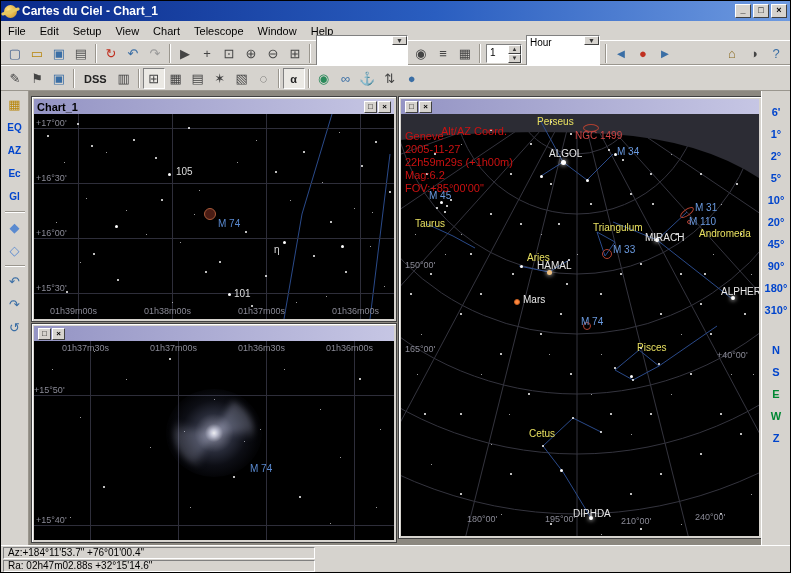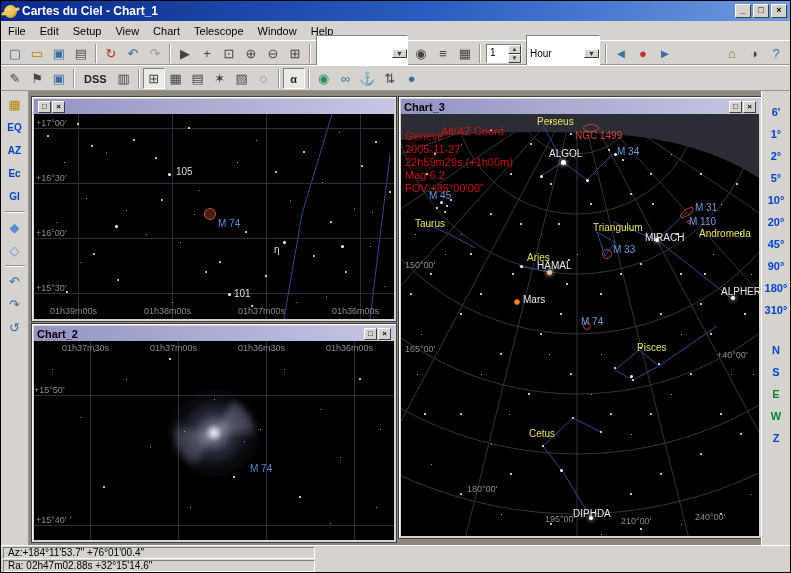--- a/index.html
+++ b/index.html
@@ -23,21 +23,21 @@
   
   .toolbar{position:absolute;left:0;right:0;display:flex;align-items:center;background:#d6d3ce;
     border-top:1px solid #fff;box-shadow:inset 0 -1px 0 #9a968e;padding:0 3px;}
   #toolbar1{top:39px;height:25px;}
   #toolbar2{top:64px;height:26px;}
   .tb-btn{width:22px;height:21px;display:flex;align-items:center;justify-content:center;font-size:13px;border:1px solid transparent;flex:0 0 auto;}
   .pressed{border:1px solid;border-color:#808080 #fff #fff #808080;background:#ebe9e4;}
   .tb-text{width:auto;min-width:22px;padding:0 5px;font-size:11px;font-weight:bold;color:#222;}
   .tb-sep{width:2px;height:19px;border-left:1px solid #9a968e;border-right:1px solid #fff;margin:0 3px;flex:0 0 auto;}
   .tb-gap{flex:1;}
-  .tb-combo{height:36px;background:#fff;border:1px solid;border-color:#808080 #fff #fff #808080;display:flex;align-items:center;margin:0 2px;flex:0 0 auto;}
+  .tb-combo{height:36px;background:#fff;border:1px solid;border-color:#808080 #fff #fff #808080;display:flex;align-items:flex-start;margin:0 2px;flex:0 0 auto;}
   .combo-val{flex:1;padding:1px 3px;font-size:10px;color:#000;}
   .combo-btn{width:15px;background:#d6d3ce;border:1px solid;border-color:#fff #404040 #404040 #fff;font-size:7px;display:flex;align-items:center;justify-content:center;color:#333;}
   .tb-spin{height:19px;width:36px;background:#fff;border:1px solid;border-color:#808080 #fff #fff #808080;display:flex;margin:0 2px;flex:0 0 auto;}
   .spin-val{flex:1;padding:0 3px;font-size:10px;line-height:16px;color:#000;}
   .spin-btns{width:13px;display:flex;flex-direction:column;}
   .spin-up,.spin-dn{flex:1;background:#d6d3ce;border:1px solid;border-color:#fff #404040 #404040 #fff;font-size:6px;line-height:7px;text-align:center;color:#333;}
 
   
   #leftbar{position:absolute;left:0;top:90px;width:28px;bottom:27px;background:#d6d3ce;border-right:1px solid #9a968e;
     display:flex;flex-direction:column;align-items:center;padding-top:2px;}
@@ -180,20 +180,21 @@
       <div class="tb-btn" style="color: rgb(90, 138, 208);">◇</div>
       <div class="tb-sep"></div>
       <div class="tb-btn" style="color: rgb(58, 110, 165);">↶</div>
       <div class="tb-btn" style="color: rgb(58, 110, 165);">↷</div>
       <div class="tb-btn" style="color: rgb(58, 110, 165);">↺</div>
     </div>
 
   <div id="mdi">
     <div class="child" id="child1" style="left:2px;top:5px;width:366px;height:226px;">
       <div class="child-title">
+        <span class="ct">Chart_1</span>
         <span class="cbtn">□</span>
         <span class="cbtn">×</span>
       </div>
       <div class="chart" id="chart1" style="width:360px;height:205px;">
         <svg class="overlay" id="svg1" width="360" height="205">
             <polyline points="298,0 268,100 250,205" fill="none" stroke="#2a4a8a" stroke-width="1"></polyline>
             <polyline points="356,40 336,205" fill="none" stroke="#2a4a8a" stroke-width="1"></polyline>
           </svg>
       <div class="vline" style="left: 44px;"></div>
           <div class="vline" style="left: 138px;"></div>
@@ -264,21 +265,20 @@
           <div class="sky-label grid-label" style="left: 2px; top: 169px; color: rgb(138, 138, 150);">+15°30'</div>
           <div class="sky-label grid-label" style="left: 16px; top: 192px; color: rgb(138, 138, 150);">01h39m00s</div>
           <div class="sky-label grid-label" style="left: 110px; top: 192px; color: rgb(138, 138, 150);">01h38m00s</div>
           <div class="sky-label grid-label" style="left: 204px; top: 192px; color: rgb(138, 138, 150);">01h37m00s</div>
           <div class="sky-label grid-label" style="left: 298px; top: 192px; color: rgb(138, 138, 150);">01h36m00s</div>
         </div>
     </div>
 
     <div class="child" id="child2" style="left:2px;top:232px;width:366px;height:220px;">
       <div class="child-title">
-        <span class="ct">Chart_2</span>
         <span class="cbtn">□</span>
         <span class="cbtn">×</span>
       </div>
       <div class="chart" id="chart2" style="width:360px;height:199px;">
           <div class="vline" style="left: 56px;"></div>
           <div class="vline" style="left: 144px;"></div>
           <div class="vline" style="left: 232px;"></div>
           <div class="vline" style="left: 320px;"></div>
           <div class="hline" style="top: 54px;"></div>
           <div class="hline" style="top: 184px;"></div>
@@ -310,21 +310,20 @@
           <div class="sky-label grid-label" style="left: 204px; top: 2px; color: rgb(138, 138, 150);">01h36m30s</div>
           <div class="sky-label grid-label" style="left: 292px; top: 2px; color: rgb(138, 138, 150);">01h36m00s</div>
           <div class="sky-label grid-label" style="left: 0; top: 44px; color: rgb(138, 138, 150);">+15°50'</div>
           <div class="sky-label grid-label" style="left: 2px; top: 174px; color: rgb(138, 138, 150); text-align: center;">+15°40'</div>
           <div class="sky-label" style="left: 216px; top: 122px; color: rgb(90, 138, 208);">M 74</div>
         </div>
     </div>
 
     <div class="child" id="child3" style="left:369px;top:5px;width:364px;height:443px;">
       <div class="child-title">
-        <span class="ct">Chart_3</span>
         <span class="cbtn">□</span>
         <span class="cbtn">×</span>
       </div>
       <div class="chart" id="chart3" style="width:358px;height:422px;">
         <svg class="overlay" id="svg3" width="358" height="422">
             <circle cx="176" cy="-24" r="64" fill="none" stroke="#34343e" stroke-width="1"></circle>
             <circle cx="176" cy="-24" r="124" fill="none" stroke="#34343e" stroke-width="1"></circle>
             <circle cx="176" cy="-24" r="184" fill="none" stroke="#34343e" stroke-width="1"></circle>
             <circle cx="176" cy="-24" r="244" fill="none" stroke="#34343e" stroke-width="1"></circle>
             <circle cx="176" cy="-24" r="304" fill="none" stroke="#34343e" stroke-width="1"></circle>
@@ -484,21 +483,21 @@
           <div class="sky-label" style="left: 212px; top: 130px; color: rgb(106, 154, 224);">M 33</div>
           <div class="sky-label" style="left: 136px; top: 146px; color: rgb(232, 232, 232);">HAMAL</div>
           <div class="sky-label" style="left: 320px; top: 172px; color: rgb(232, 232, 232);">ALPHER</div>
           <div class="sky-label" style="left: 122px; top: 180px; color: rgb(232, 232, 232);">Mars</div>
           <div class="sky-label" style="left: 180px; top: 202px; color: rgb(106, 154, 224);">M 74</div>
           <div class="sky-label" style="left: 236px; top: 228px; color: rgb(232, 224, 96);">Pisces</div>
           <div class="sky-label" style="left: 128px; top: 314px; color: rgb(232, 224, 96);">Cetus</div>
           <div class="sky-label" style="left: 172px; top: 394px; color: rgb(232, 232, 232);">DIPHDA</div>
           <div class="sky-label grid-label" style="left: 4px; top: 146px; color: rgb(138, 138, 150);">150°00'</div>
           <div class="sky-label grid-label" style="left: 4px; top: 230px; color: rgb(138, 138, 150);">165°00'</div>
-          <div class="sky-label grid-label" style="left: 66px; top: 370px; color: rgb(138, 138, 150);">180°00'</div>
+          <div class="sky-label grid-label" style="left: 66px; top: 400px; color: rgb(138, 138, 150);">180°00'</div>
           <div class="sky-label grid-label" style="left: 144px; top: 400px; color: rgb(138, 138, 150);">195°00'</div>
           <div class="sky-label grid-label" style="left: 220px; top: 402px; color: rgb(138, 138, 150);">210°00'</div>
           <div class="sky-label grid-label" style="left: 294px; top: 398px; color: rgb(138, 138, 150);">240°00'</div>
           <div class="sky-label grid-label" style="left: 316px; top: 236px; color: rgb(138, 138, 150);">+40°00'</div>
           <div class="overlay-line" style="left: 4px; top: 11px; margin-left: 36px;">Alt/AZ Coord.</div>
           <div class="overlay-line" style="left: 4px; top: 16px;">Geneve</div>
           <div class="overlay-line" style="left: 4px; top: 29px;">2005-11-27</div>
           <div class="overlay-line" style="left: 4px; top: 42px;">22h59m29s (+1h00m)</div>
           <div class="overlay-line" style="left: 4px; top: 55px;">Mag:6.2</div>
           <div class="overlay-line" style="left: 4px; top: 68px;">FOV:+85°00'00"</div>

